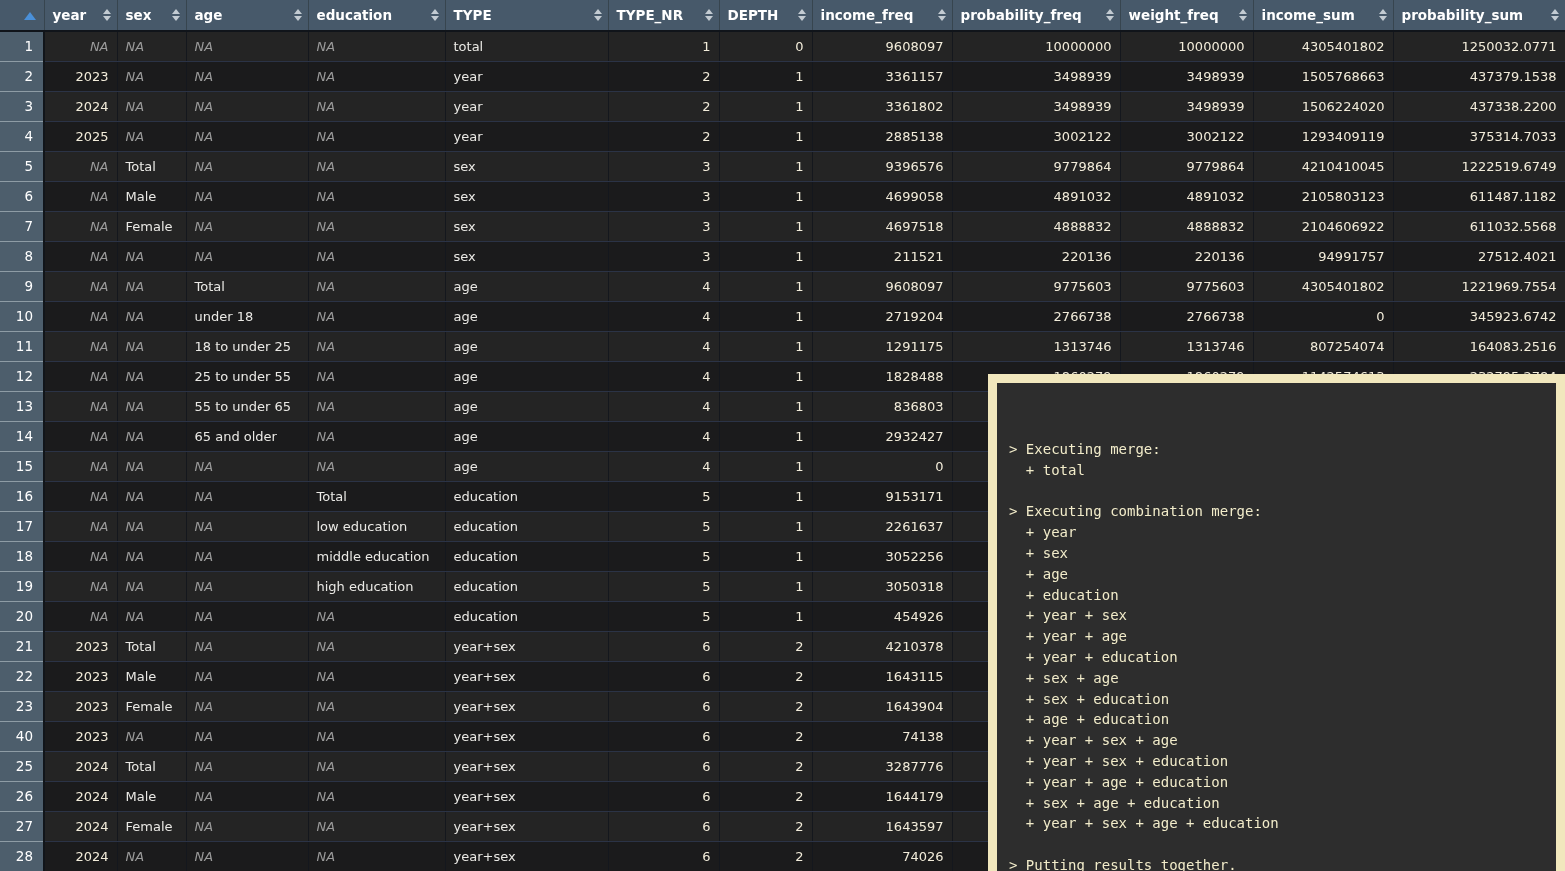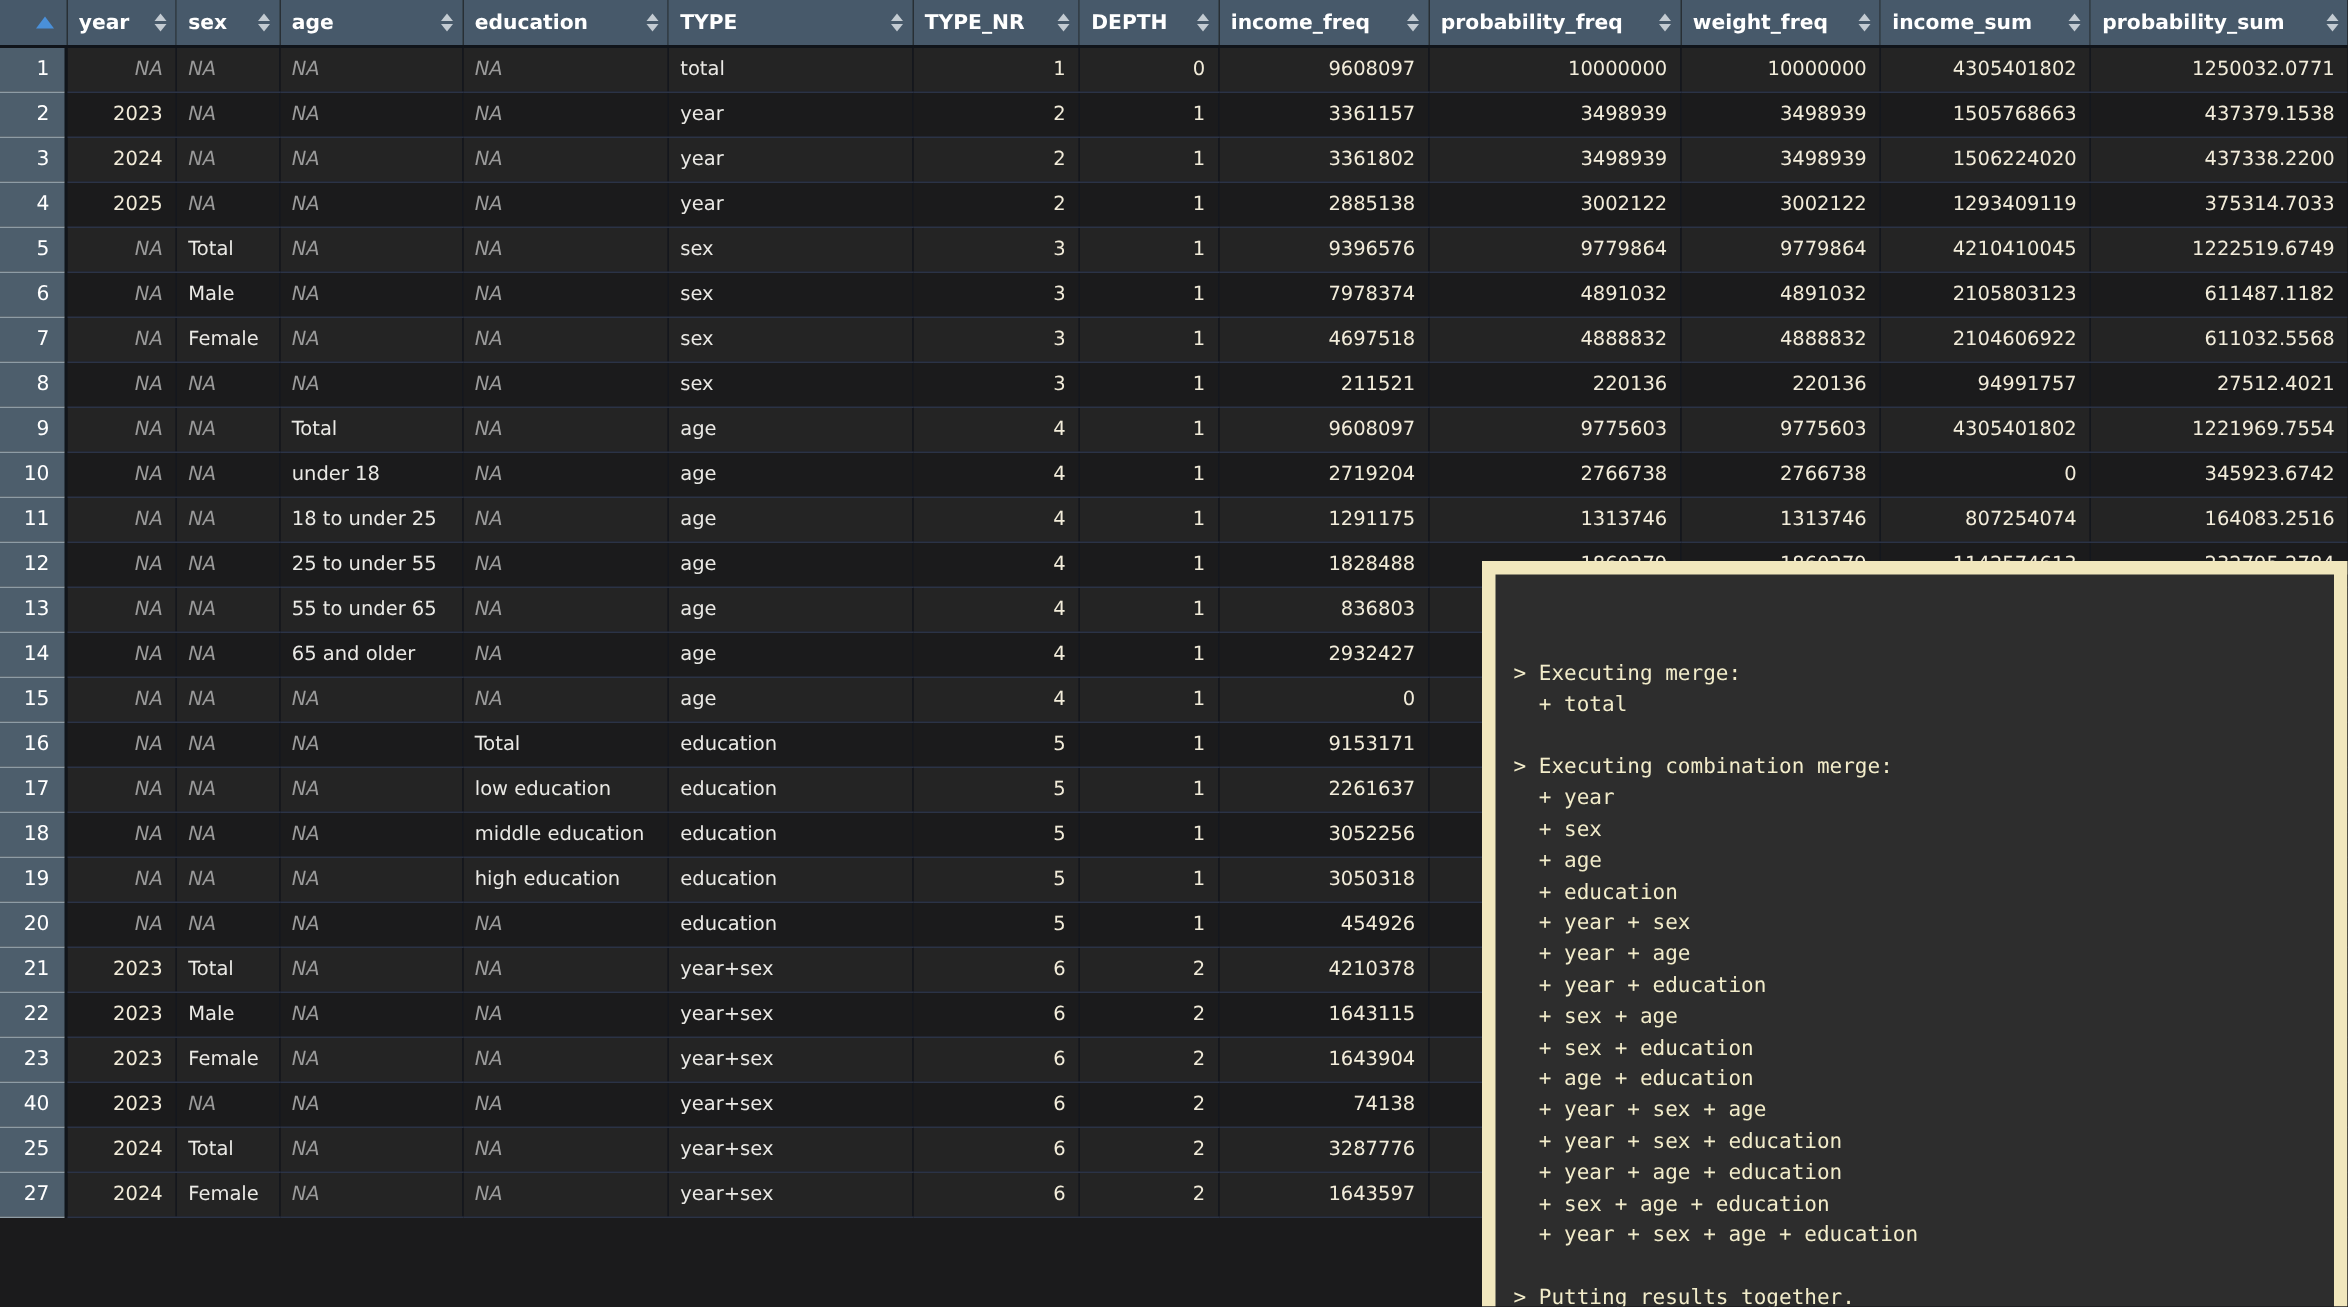--- a/index.html
+++ b/index.html
@@ -261,21 +261,21 @@
         </tr>
         <tr class="even">
           <td class="rownum">6</td>
           <td class="al-right na">NA</td>
           <td class="al-left">Male</td>
           <td class="al-left na">NA</td>
           <td class="al-left na">NA</td>
           <td class="al-left">sex</td>
           <td class="al-right">3</td>
           <td class="al-right">1</td>
-          <td class="al-right">7978374</td>
+          <td class="al-right">4699058</td>
           <td class="al-right">4891032</td>
           <td class="al-right">4891032</td>
           <td class="al-right">2105803123</td>
           <td class="al-right">611487.1182</td>
         </tr>
         <tr class="odd">
           <td class="rownum">7</td>
           <td class="al-right na">NA</td>
           <td class="al-left">Female</td>
           <td class="al-left na">NA</td>
@@ -552,30 +552,60 @@
           <td class="al-left na">NA</td>
           <td class="al-left">year+sex</td>
           <td class="al-right">6</td>
           <td class="al-right">2</td>
           <td class="al-right">3287776</td>
           <td class="al-right"></td>
           <td class="al-right"></td>
           <td class="al-right"></td>
           <td class="al-right"></td>
         </tr>
+        <tr class="even">
+          <td class="rownum">26</td>
+          <td class="al-right">2024</td>
+          <td class="al-left">Male</td>
+          <td class="al-left na">NA</td>
+          <td class="al-left na">NA</td>
+          <td class="al-left">year+sex</td>
+          <td class="al-right">6</td>
+          <td class="al-right">2</td>
+          <td class="al-right">1644179</td>
+          <td class="al-right"></td>
+          <td class="al-right"></td>
+          <td class="al-right"></td>
+          <td class="al-right"></td>
+        </tr>
         <tr class="odd">
           <td class="rownum">27</td>
           <td class="al-right">2024</td>
           <td class="al-left">Female</td>
           <td class="al-left na">NA</td>
           <td class="al-left na">NA</td>
           <td class="al-left">year+sex</td>
           <td class="al-right">6</td>
           <td class="al-right">2</td>
           <td class="al-right">1643597</td>
+          <td class="al-right"></td>
+          <td class="al-right"></td>
+          <td class="al-right"></td>
+          <td class="al-right"></td>
+        </tr>
+        <tr class="even">
+          <td class="rownum">28</td>
+          <td class="al-right">2024</td>
+          <td class="al-left na">NA</td>
+          <td class="al-left na">NA</td>
+          <td class="al-left na">NA</td>
+          <td class="al-left">year+sex</td>
+          <td class="al-right">6</td>
+          <td class="al-right">2</td>
+          <td class="al-right">74026</td>
           <td class="al-right"></td>
           <td class="al-right"></td>
           <td class="al-right"></td>
           <td class="al-right"></td>
         </tr>
       </tbody>
   </table>
 
   <div class="console-panel">
     <pre>&gt; Executing merge:

